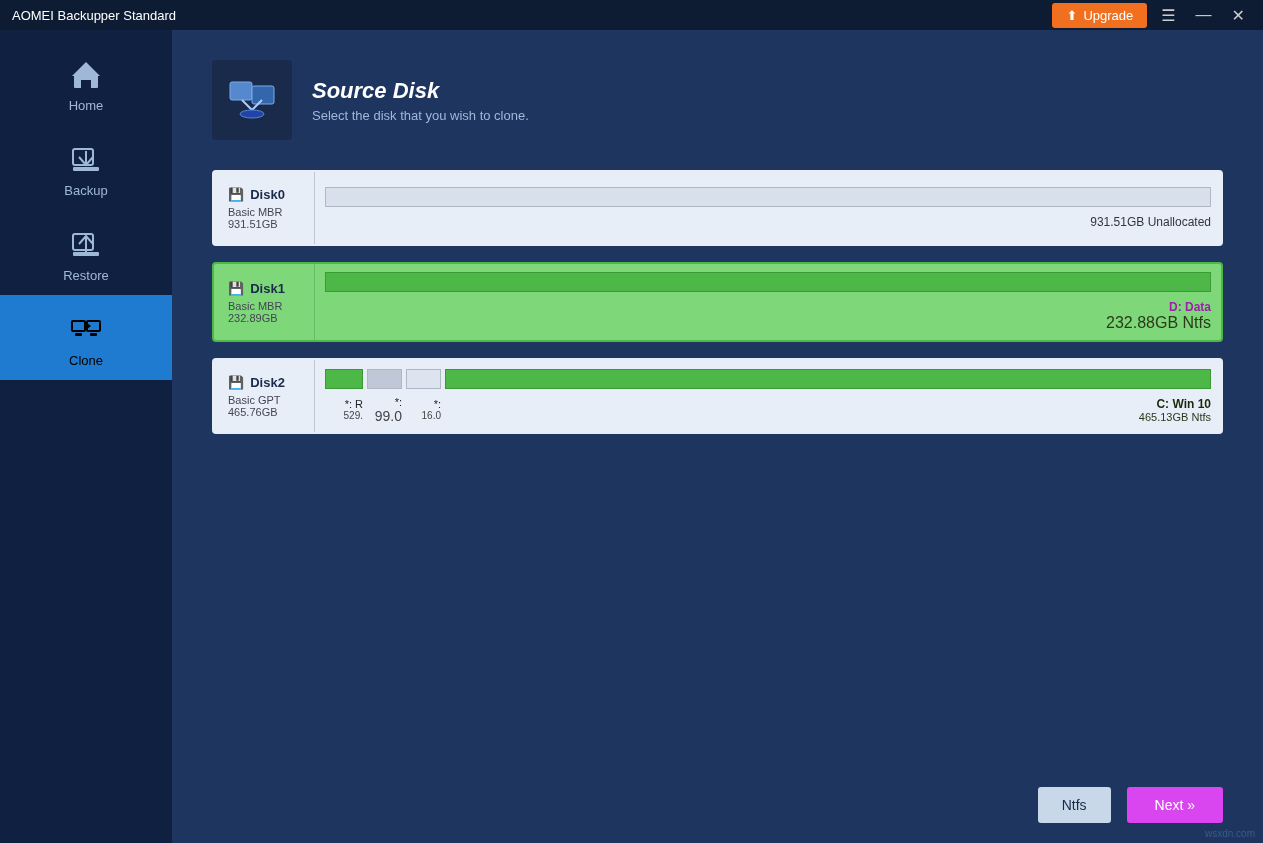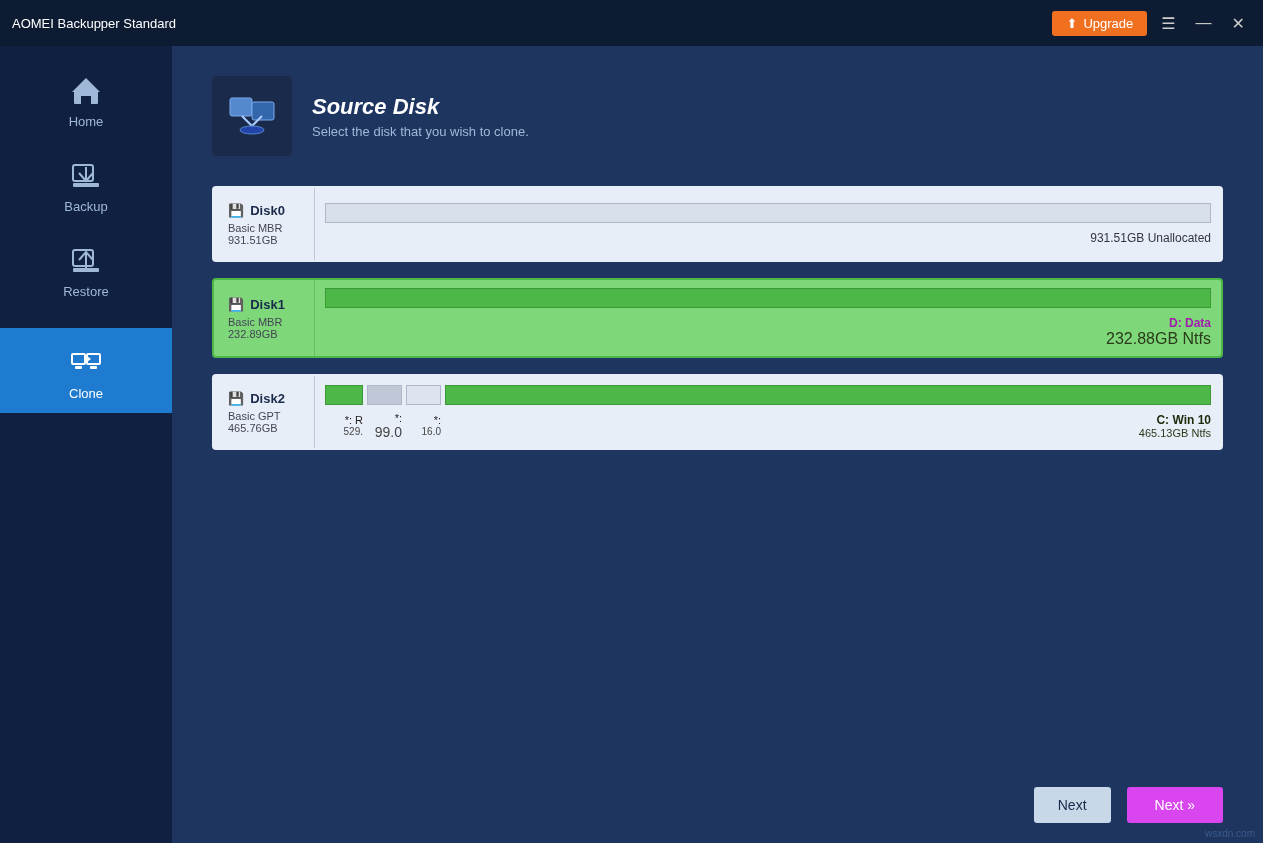--- a/index.html
+++ b/index.html
@@ -9,21 +9,21 @@
       background: #1a2a4a;
       font-family: 'Segoe UI', Arial, sans-serif;
       overflow: hidden;
       display: flex;
       flex-direction: column;
     }
 
     
     .titlebar {
       background: #0d1b33;
-      height: 46px;
+      height: 30px;
       display: flex;
       align-items: center;
       padding: 0 12px;
       flex-shrink: 0;
     }
     .titlebar-title {
       color: #fff;
       font-size: 13px;
       flex: 1;
     }
@@ -76,22 +76,21 @@
       flex-direction: column;
       align-items: center;
       padding: 16px 0 12px;
       cursor: pointer;
       color: #a0b8d8;
       font-size: 13px;
       gap: 6px;
     }
     .sidebar-item.active {
       background: #1e7bd0;
-      color: #ffffff;
-      margin-top: 17px;
+      color: #000000;
     }
     .sidebar-icon {
       width: 36px;
       height: 36px;
       display: flex;
       align-items: center;
       justify-content: center;
     }
     .sidebar-icon svg { fill: currentColor; }
 
@@ -428,20 +427,20 @@
               <div style="font-size:12px; font-weight:600; color:#1a2a0a;">C: Win 10</div>
               <div style="font-size:11px; color:#2a3a1a;">465.13GB Ntfs</div>
             </div>
           </div>
         </div>
       </div>
 
     </div>
 
     <div class="footer">
-      <button class="back-btn">Next</button>
+      <button class="back-btn">Ntfs</button>
       <button class="next-btn">Next »</button>
     </div>
 
     <div class="watermark">wsxdn.com</div>
 
   </div>
 </div>
 
 </body></html>

